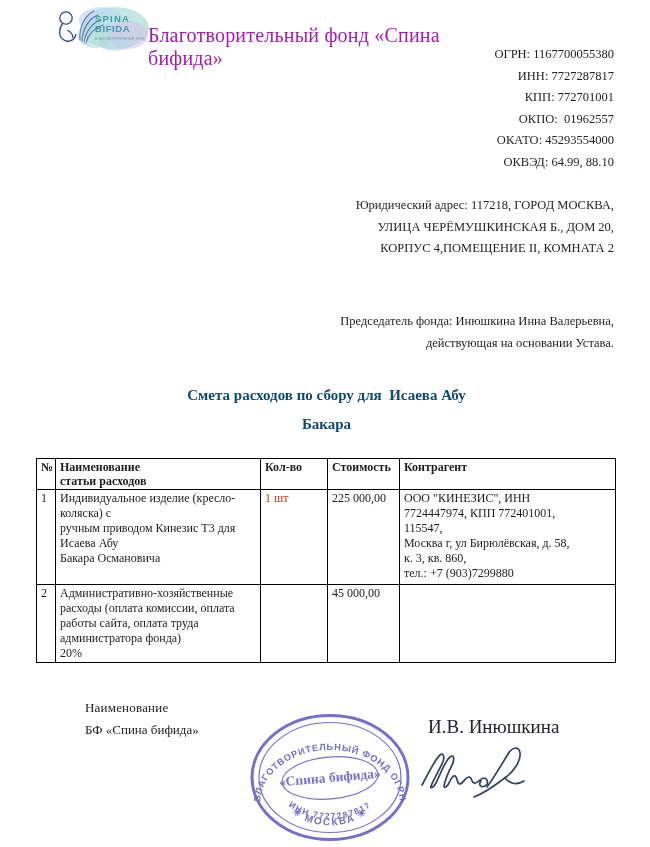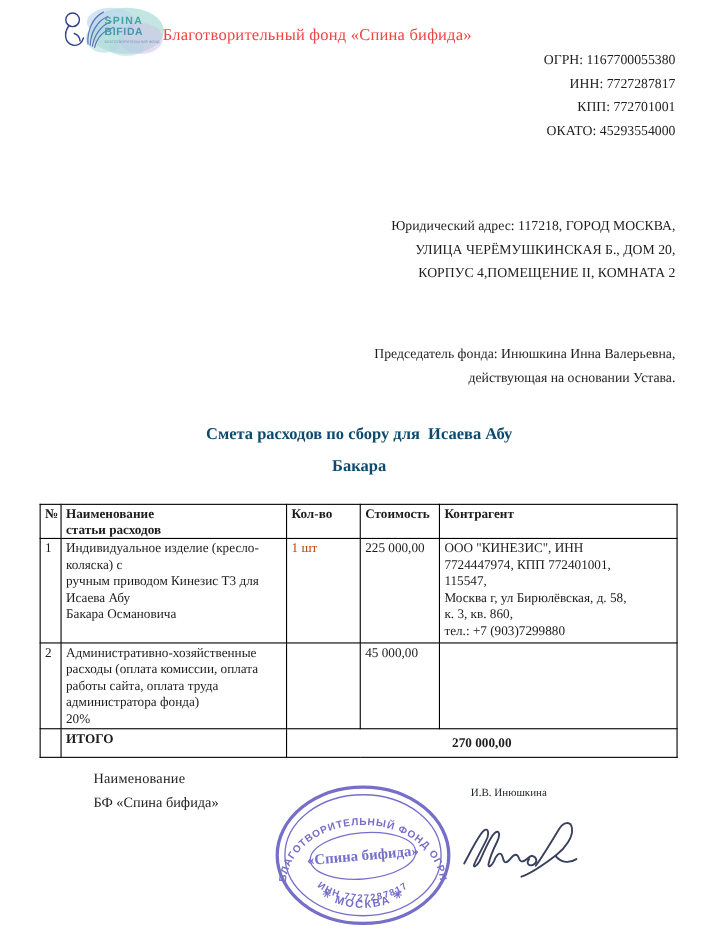--- a/index.html
+++ b/index.html
@@ -8,21 +8,21 @@
     width:650px; height:847px;
     font-family:"Liberation Serif", serif;
     color:#1c1c1c;
   }
   .page { position:relative; width:650px; height:847px; background:#fff; overflow:hidden;border-radius:19px; }
 
   .logo { position:absolute; left:55px; top:4px; width:95px; height:48px; }
 
   .org-title {
     position:absolute; left:148px; top:24px; width:310px;
-    font-size:15px; color:#ef4444; letter-spacing:.2px;
+    font-size:20px; color:#a21caf; letter-spacing:.2px;
   }
 
   .right-block { position:absolute; right:36px; text-align:right; font-size:12.5px; color:#1e1e1e; }
   .reg-block   { top:44px;  line-height:21.5px;margin-left:43px; }
   .addr-block  { top:195px; line-height:21.5px; white-space:pre-line; }
   .chair-block { top:282px; line-height:22px;  white-space:pre-line;margin-top:28px; }
 
   .doc-title {
     position:absolute; left:35px; top:381px; width:583px;
     text-align:center; font-weight:bold; font-size:15px;
@@ -51,21 +51,21 @@
   .total-value { font-weight:bold; text-align:center !important; vertical-align:middle !important; }
 
   .signer-role {
     position:absolute; left:85px; top:697px;
     font-size:13px; line-height:22px; white-space:pre-line;
   }
   .signer-role::first-line { letter-spacing:.2px; }
 
   .signer-name {
     position:absolute; left:428px; top:716px;
-    font-size:10px; color:#20242c;
+    font-size:19px; color:#20242c;
   }
 
   .stamp { position:absolute; left:245px; top:708px; width:170px; height:139px; opacity:.92; }
   .stamp text { fill:#6b63c6; }
 
   .signature { position:absolute; left:416px; top:733px; width:130px; height:72px; }
 </style>
 </head>
 <body>
 
@@ -94,21 +94,23 @@
     <text x="40" y="28" font-family="Liberation Sans, sans-serif" font-size="9.5" font-weight="bold" letter-spacing="0.6" fill="#4796ab">BIFIDA</text>
     <text x="40" y="35.5" font-family="Liberation Sans, sans-serif" font-size="3.4" fill="#7d95bb">БЛАГОТВОРИТЕЛЬНЫЙ ФОНД</text>
   </svg>
 
   <div class="org-title">Благотворительный фонд «Спина бифида»</div>
 
   <div class="right-block reg-block">
     <div>ОГРН: 1167700055380</div>
     <div>ИНН: 7727287817</div>
     <div>КПП: 772701001</div>
+    <div>ОКПО: &nbsp;01962557</div>
     <div>ОКАТО: 45293554000</div>
+    <div>ОКВЭД: 64.99, 88.10</div>
   </div>
 
   <div class="right-block addr-block">Юридический адрес: 117218, ГОРОД МОСКВА,
 УЛИЦА ЧЕРЁМУШКИНСКАЯ Б., ДОМ 20,
 КОРПУС 4,ПОМЕЩЕНИЕ II, КОМНАТА 2</div>
 
   <div class="right-block chair-block">Председатель фонда: Инюшкина Инна Валерьевна,
 действующая на основании Устава.</div>
 
   <div class="doc-title">Смета расходов по сбору для &nbsp;Исаева Абу
@@ -153,25 +155,20 @@
         <td>2</td>
         <td class="pre">Административно-хозяйственные
 расходы (оплата комиссии, оплата
 работы сайта, оплата труда
 администратора фонда)
  20%</td>
         <td></td>
         <td>45 000,00</td>
         <td class="pre"></td>
       </tr>
-      <tr class="row-total">
-        <td></td>
-        <td class="total-label">ИТОГО</td>
-        <td colspan="3" class="total-value">270 000,00</td>
-      </tr>
     </tbody>
   </table>
 
   <div class="signer-role"> Наименование
 БФ «Спина бифида»</div>
 
   <svg class="stamp" viewBox="0 0 170 139">
     <g fill="none" stroke="#6b63c6">
       <ellipse cx="85" cy="69.5" rx="78" ry="62" stroke-width="3"></ellipse>
       <ellipse cx="85" cy="69.5" rx="71" ry="55" stroke-width="1.2"></ellipse>

